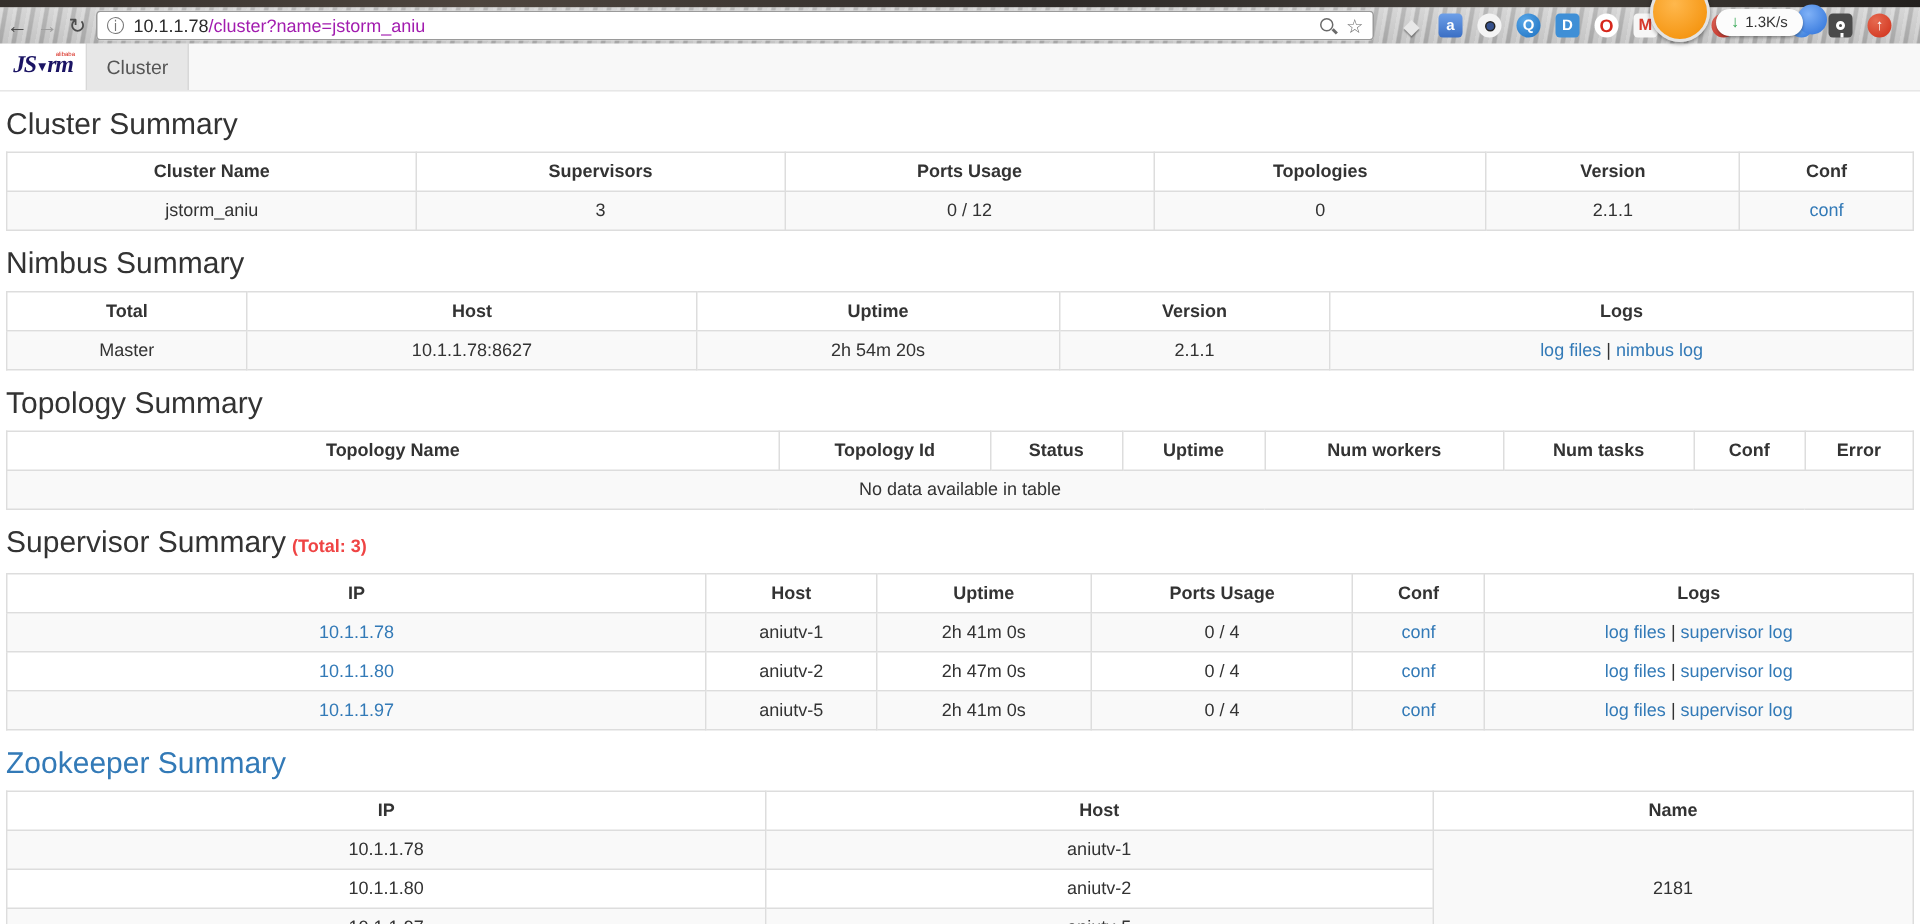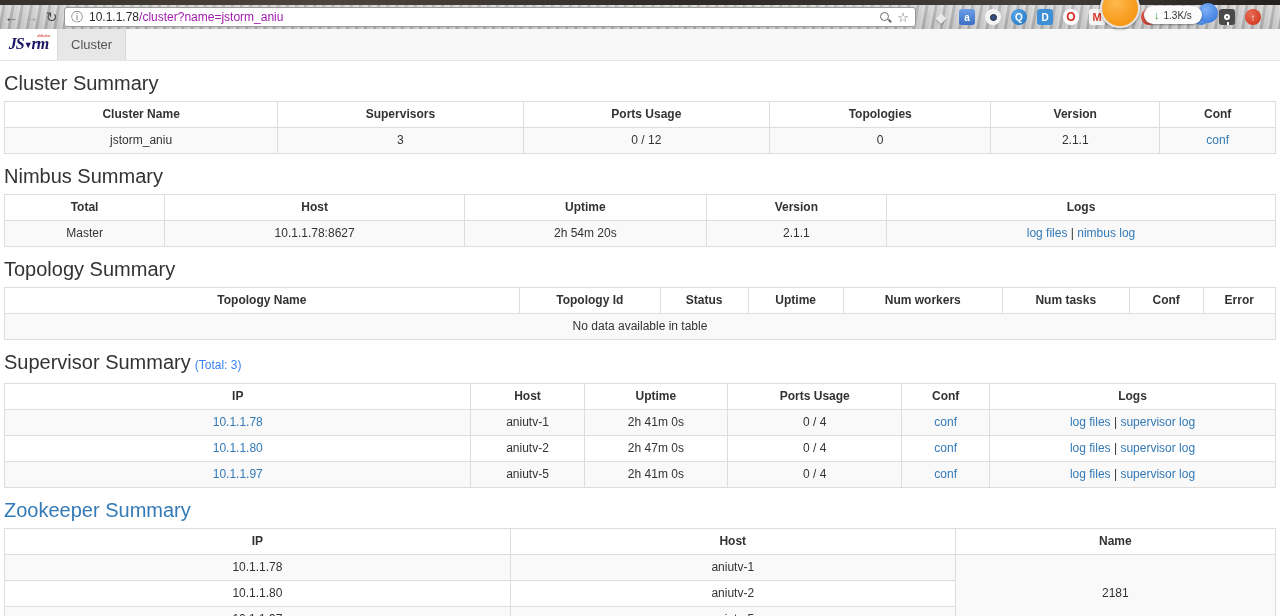--- a/index.html
+++ b/index.html
@@ -84,21 +84,21 @@
                color:#1b1464; font-size:16px; letter-spacing:-1px; line-height:16px; }
   .logo-sub { position:absolute; top:4px; right:7px; font-size:4px; color:#d6271c; letter-spacing:0; font-style:normal; }
   .spider { display:inline-block; font-size:9px; color:#1b1464; transform:translateY(-1px); font-style:normal; }
   .nav-tab { padding:0 13px; display:flex; align-items:center; font-size:13px; color:#555;
              background:#e7e7e7; border-left:1px solid #d8d8d8; border-right:1px solid #d8d8d8; cursor:pointer; }
 
   
   .content { padding:0 4px; }
   h2.sec { font-size:20px; font-weight:400; color:#333; margin:11px 0 7px; line-height:22px; }
   h2.sec.blue { color:#337ab7; }
-  h2.sec small { font-size:12px; color:#3b82f6; font-weight:400; margin-left:4px; }
+  h2.sec small { font-size:12px; color:#ef4444; font-weight:700; margin-left:4px; }
 
   table { width:100%; border-collapse:collapse; table-layout:fixed; font-size:12px; }
   th, td { border:1px solid #ddd; padding:5px 5px; text-align:center; color:#333; line-height:15px;
            overflow:hidden; white-space:nowrap; }
   th { font-weight:bold; background:#fff;text-align:center; }
   tbody tr:nth-child(odd) { background:#f9f9f9; }
   tbody tr:nth-child(even) { background:#fff; }
   a.lnk { color:#337ab7; text-decoration:none; cursor:pointer; }
   .sep { color:#333; }
   td.empty-msg { background:#f9f9f9; }

